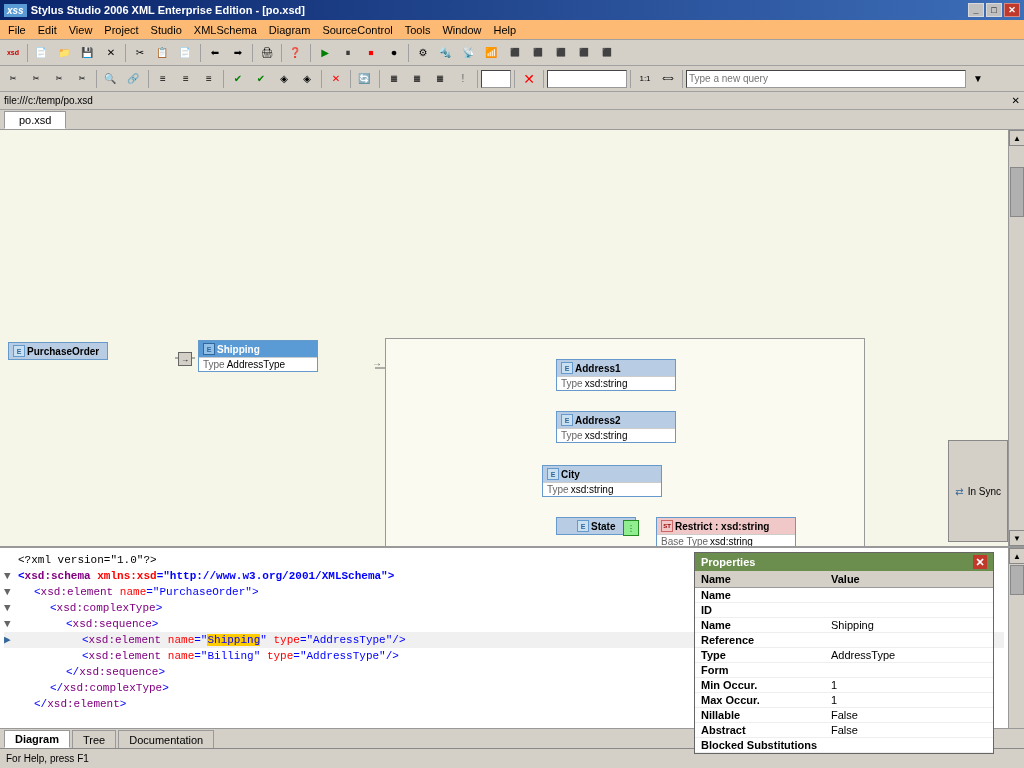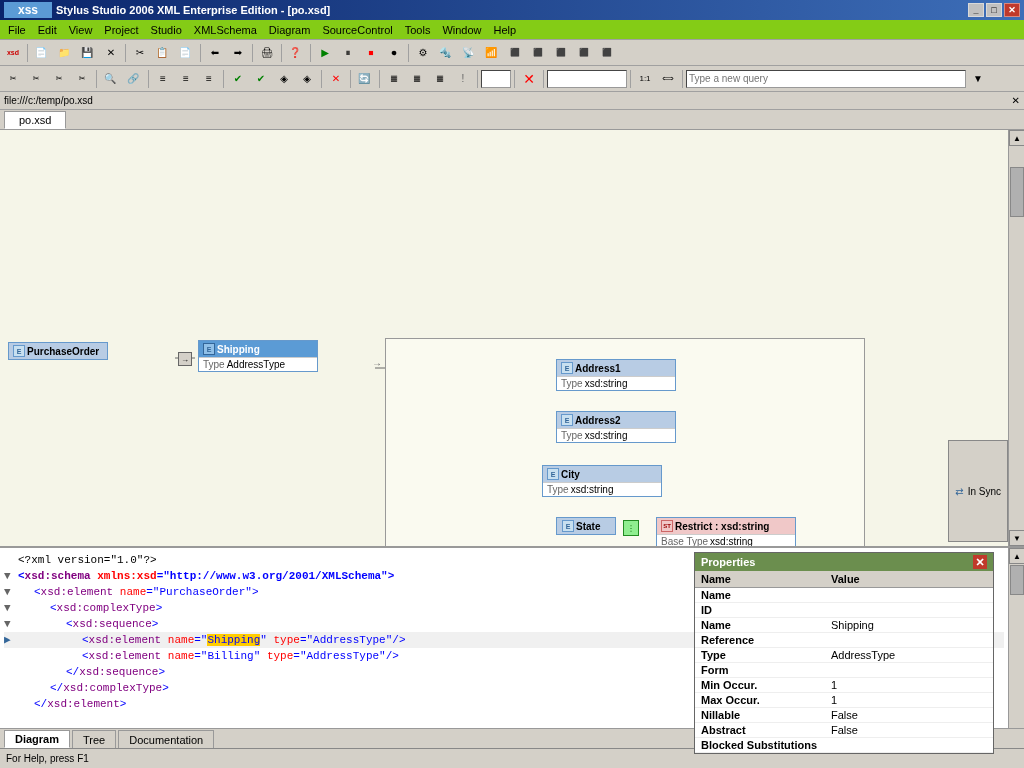--- a/index.html
+++ b/index.html
@@ -6,21 +6,21 @@
     body { font-family: 'Segoe UI', Tahoma, Arial, sans-serif; font-size: 11px; background: #d4d0c8; overflow: hidden; width: 1024px; height: 768px; }
 
     
     #title-bar { background: linear-gradient(to right, #0a246a, #3d6eb8); color: white; height: 20px; display: flex; align-items: center; justify-content: space-between; padding: 0 4px; font-size: 11px; font-weight: bold; }
     #title-bar .title-text { display: flex; align-items: center; gap: 4px; }
     #title-bar .win-controls { display: flex; gap: 2px; }
     #title-bar .win-btn { width: 16px; height: 14px; border: 1px solid rgba(255,255,255,0.4); background: #c0c0c0; cursor: pointer; display: flex; align-items: center; justify-content: center; font-size: 9px; color: black; }
     #title-bar .win-btn.close { background: #c0392b; color: white; }
 
     
-    #menu-bar { background: #84cc16; height: 20px; display: flex; align-items: center; padding: 0 2px; border-bottom: 1px solid #a0a0a0; }
+    #menu-bar { background: #fdba74; height: 20px; display: flex; align-items: center; padding: 0 2px; border-bottom: 1px solid #a0a0a0; }
     #menu-bar .menu-item { padding: 2px 6px; cursor: pointer; font-size: 11px; color: #000; }
 
     
     .toolbar { background: #d4d0c8; height: 26px; display: flex; align-items: center; padding: 1px 2px; border-bottom: 1px solid #a0a0a0; gap: 1px; flex-wrap: nowrap; }
     .toolbar .tb-btn { width: 22px; height: 22px; background: #d4d0c8; border: 1px solid transparent; cursor: pointer; display: flex; align-items: center; justify-content: center; font-size: 10px; }
     .toolbar .tb-sep { width: 1px; height: 18px; background: #a0a0a0; margin: 0 2px; }
     .toolbar .tb-input { height: 18px; border: 1px inset #999; background: white; font-size: 10px; padding: 0 2px; }
 
     
     #path-bar { background: #d4d0c8; height: 18px; display: flex; align-items: center; padding: 0 4px; border-bottom: 1px solid #a0a0a0; font-size: 10px; }
@@ -71,21 +71,21 @@
     
     .icon-box { display: inline-block; width: 12px; height: 12px; border: 1px solid #6699cc; background: #c8e0f0; font-size: 7px; display: flex; align-items: center; justify-content: center; font-weight: bold; color: #336699; flex-shrink: 0; }
 
     svg.connectors { position: absolute; top: 0; left: 0; width: 100%; height: 100%; pointer-events: none; overflow: visible; }
   </style>
 </head>
 <body>
 
 <div id="title-bar">
   <div class="title-text">
-    <span style="font-size:12px; background:#5b9bd5; padding:1px 14px; color:white; ">xss</span>
+    <span style="font-size:10px; background:#5b9bd5; padding:1px 3px; color:white; font-style:italic;">xss</span>
     <span>Stylus Studio 2006 XML Enterprise Edition - [po.xsd]</span>
   </div>
   <div class="win-controls">
     <div class="win-btn">_</div>
     <div class="win-btn">□</div>
     <div class="win-btn close">✕</div>
   </div>
 </div>
 
 <div id="menu-bar">
@@ -280,21 +280,21 @@
           <span class="icon-box" style="font-size:7px;">E</span>
           <span>City</span>
         </div>
         <div class="node-row">
           <span class="node-label">Type</span>
           <span class="node-value">xsd:string</span>
         </div>
       </div>
 
       <div class="schema-node" style="position:absolute; left:170px; top:178px; min-width:60px;">
-        <div class="node-header" style="display:flex; align-items:center; gap:2px; padding:2px 5px;">
+        <div class="node-header" style="display:flex; align-items:center; gap:2px; padding:2px 20px;">
           <span class="icon-box" style="font-size:7px;">E</span>
           <span>State</span>
         </div>
       </div>
 
       <div style="position:absolute; left:237px; top:181px; display:flex; align-items:center; gap:2px;">
         <div style="width:16px; height:16px; border:1px solid #228b22; background:#90ee90; display:flex; align-items:center; justify-content:center; font-size:8px; color:#006600;">⋮</div>
       </div>
 
       <div class="schema-node" style="position:absolute; left:270px; top:178px; min-width:140px;">

